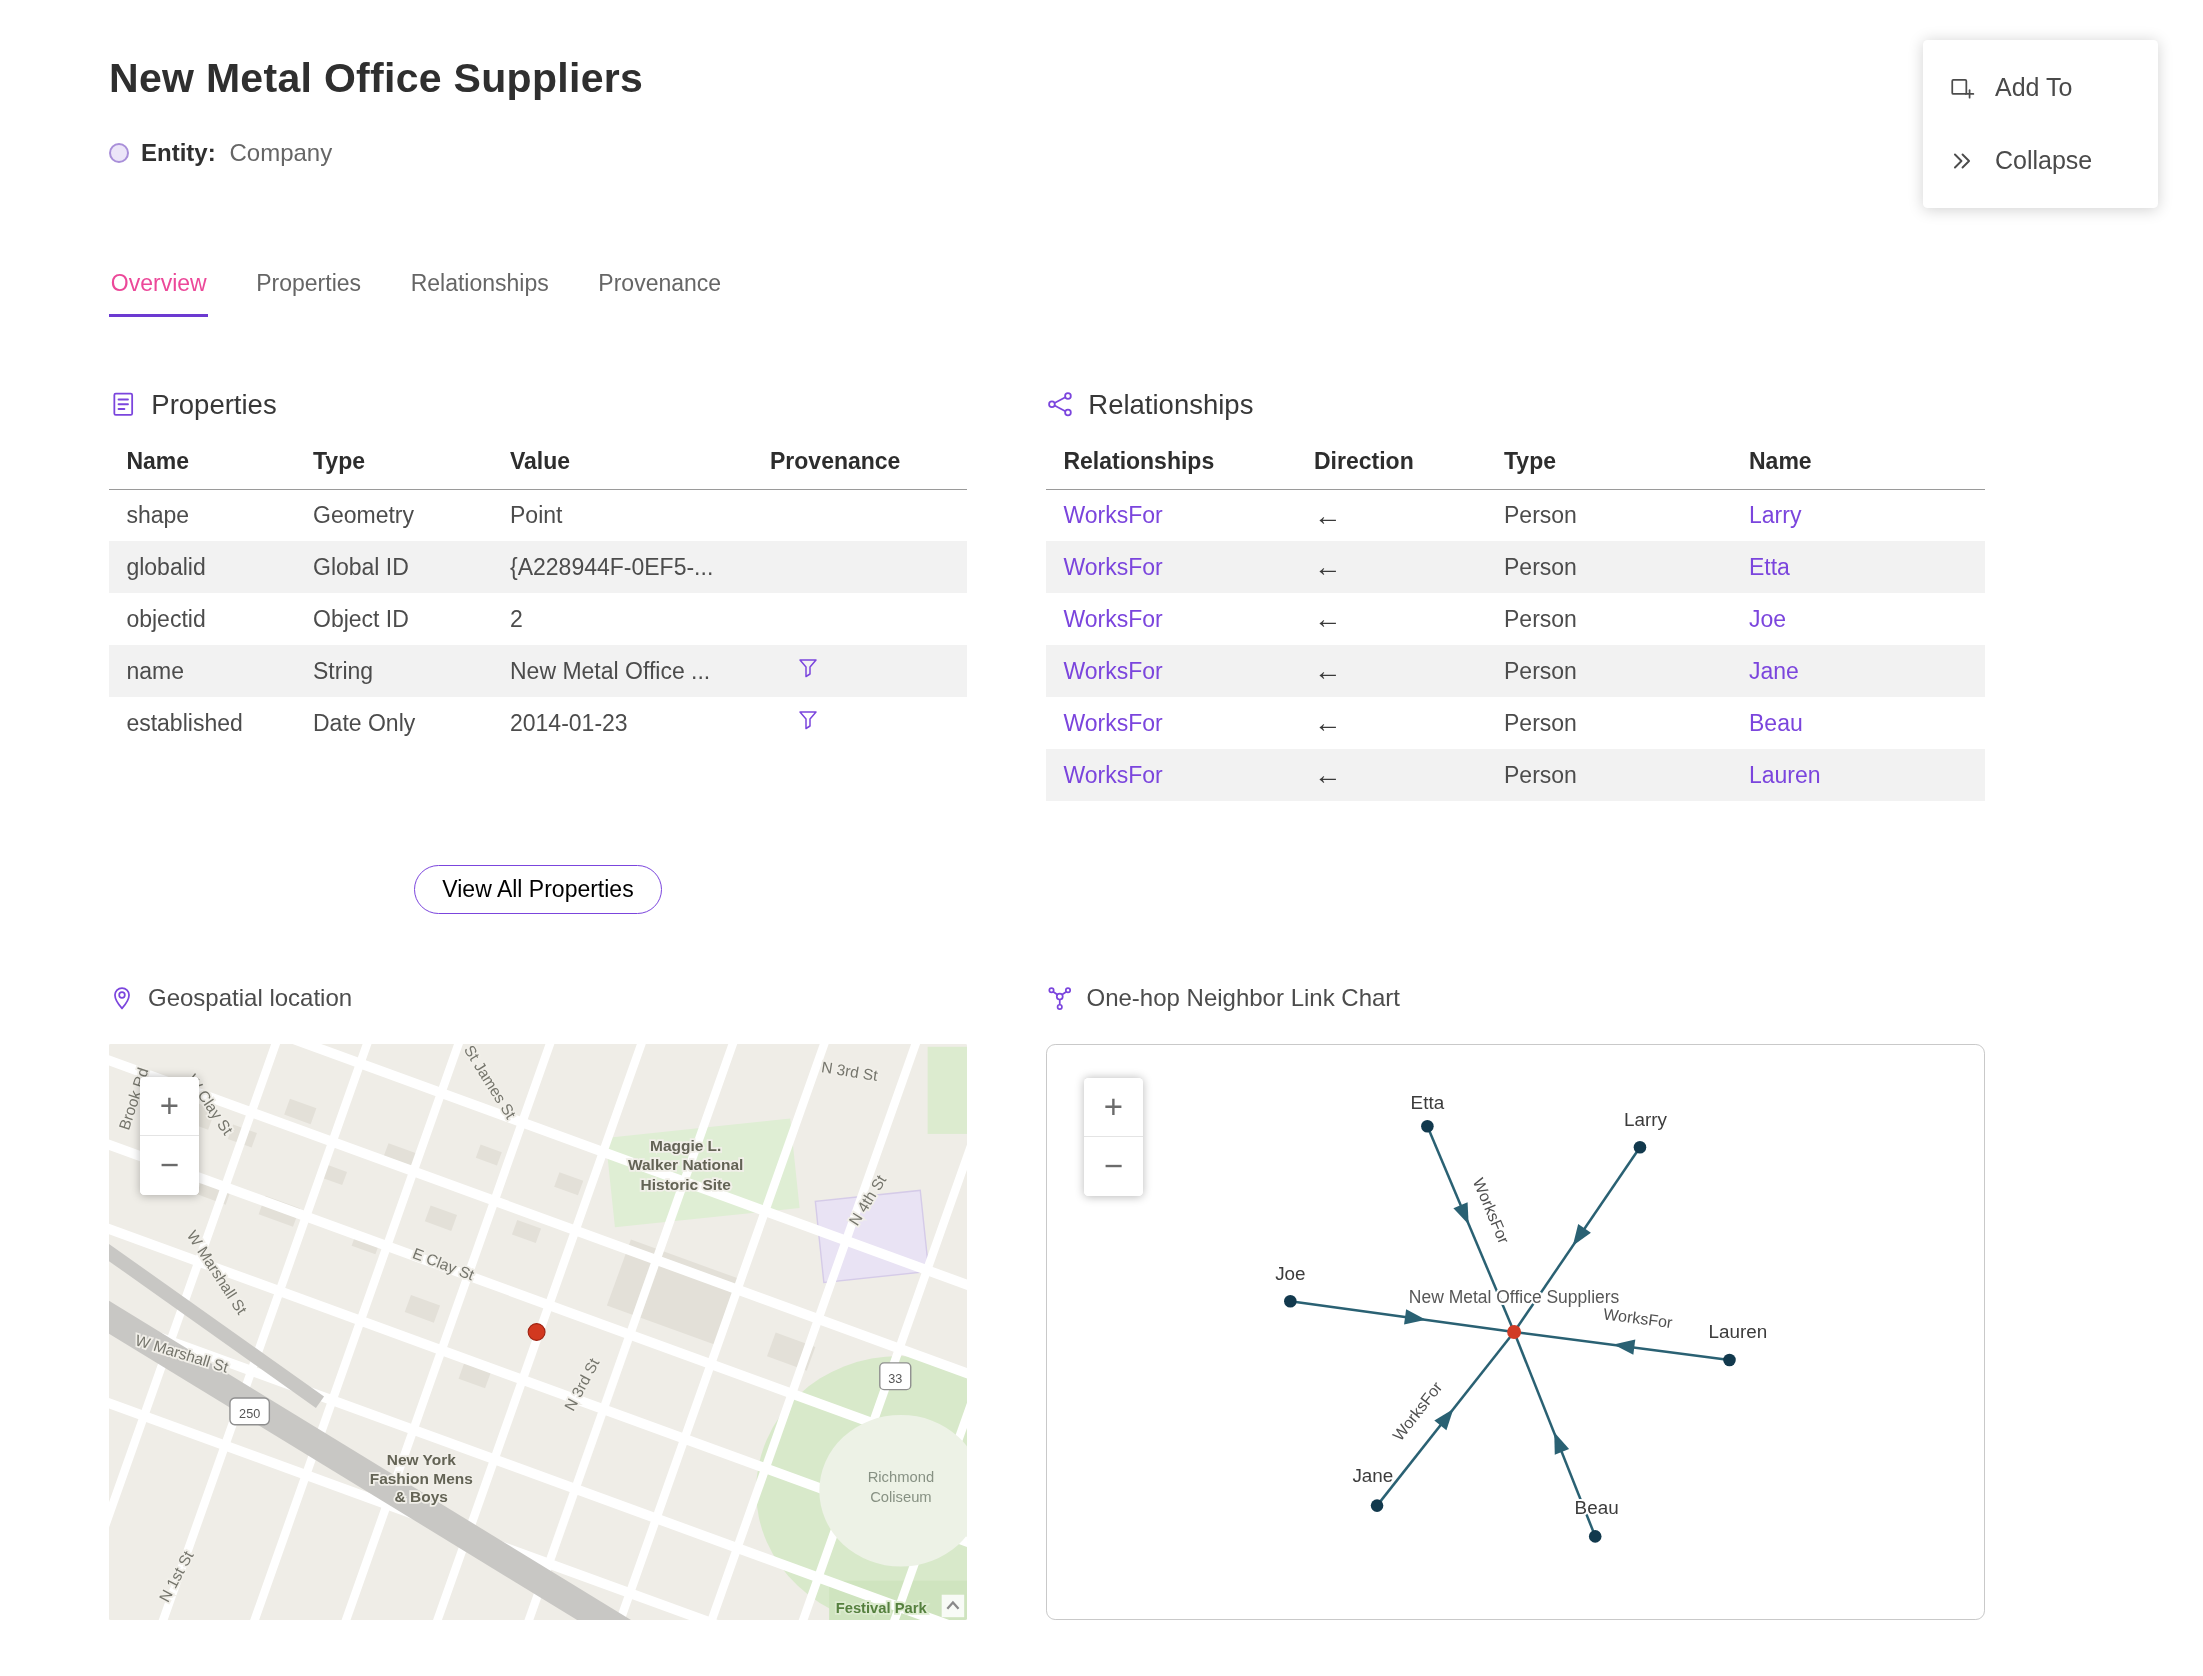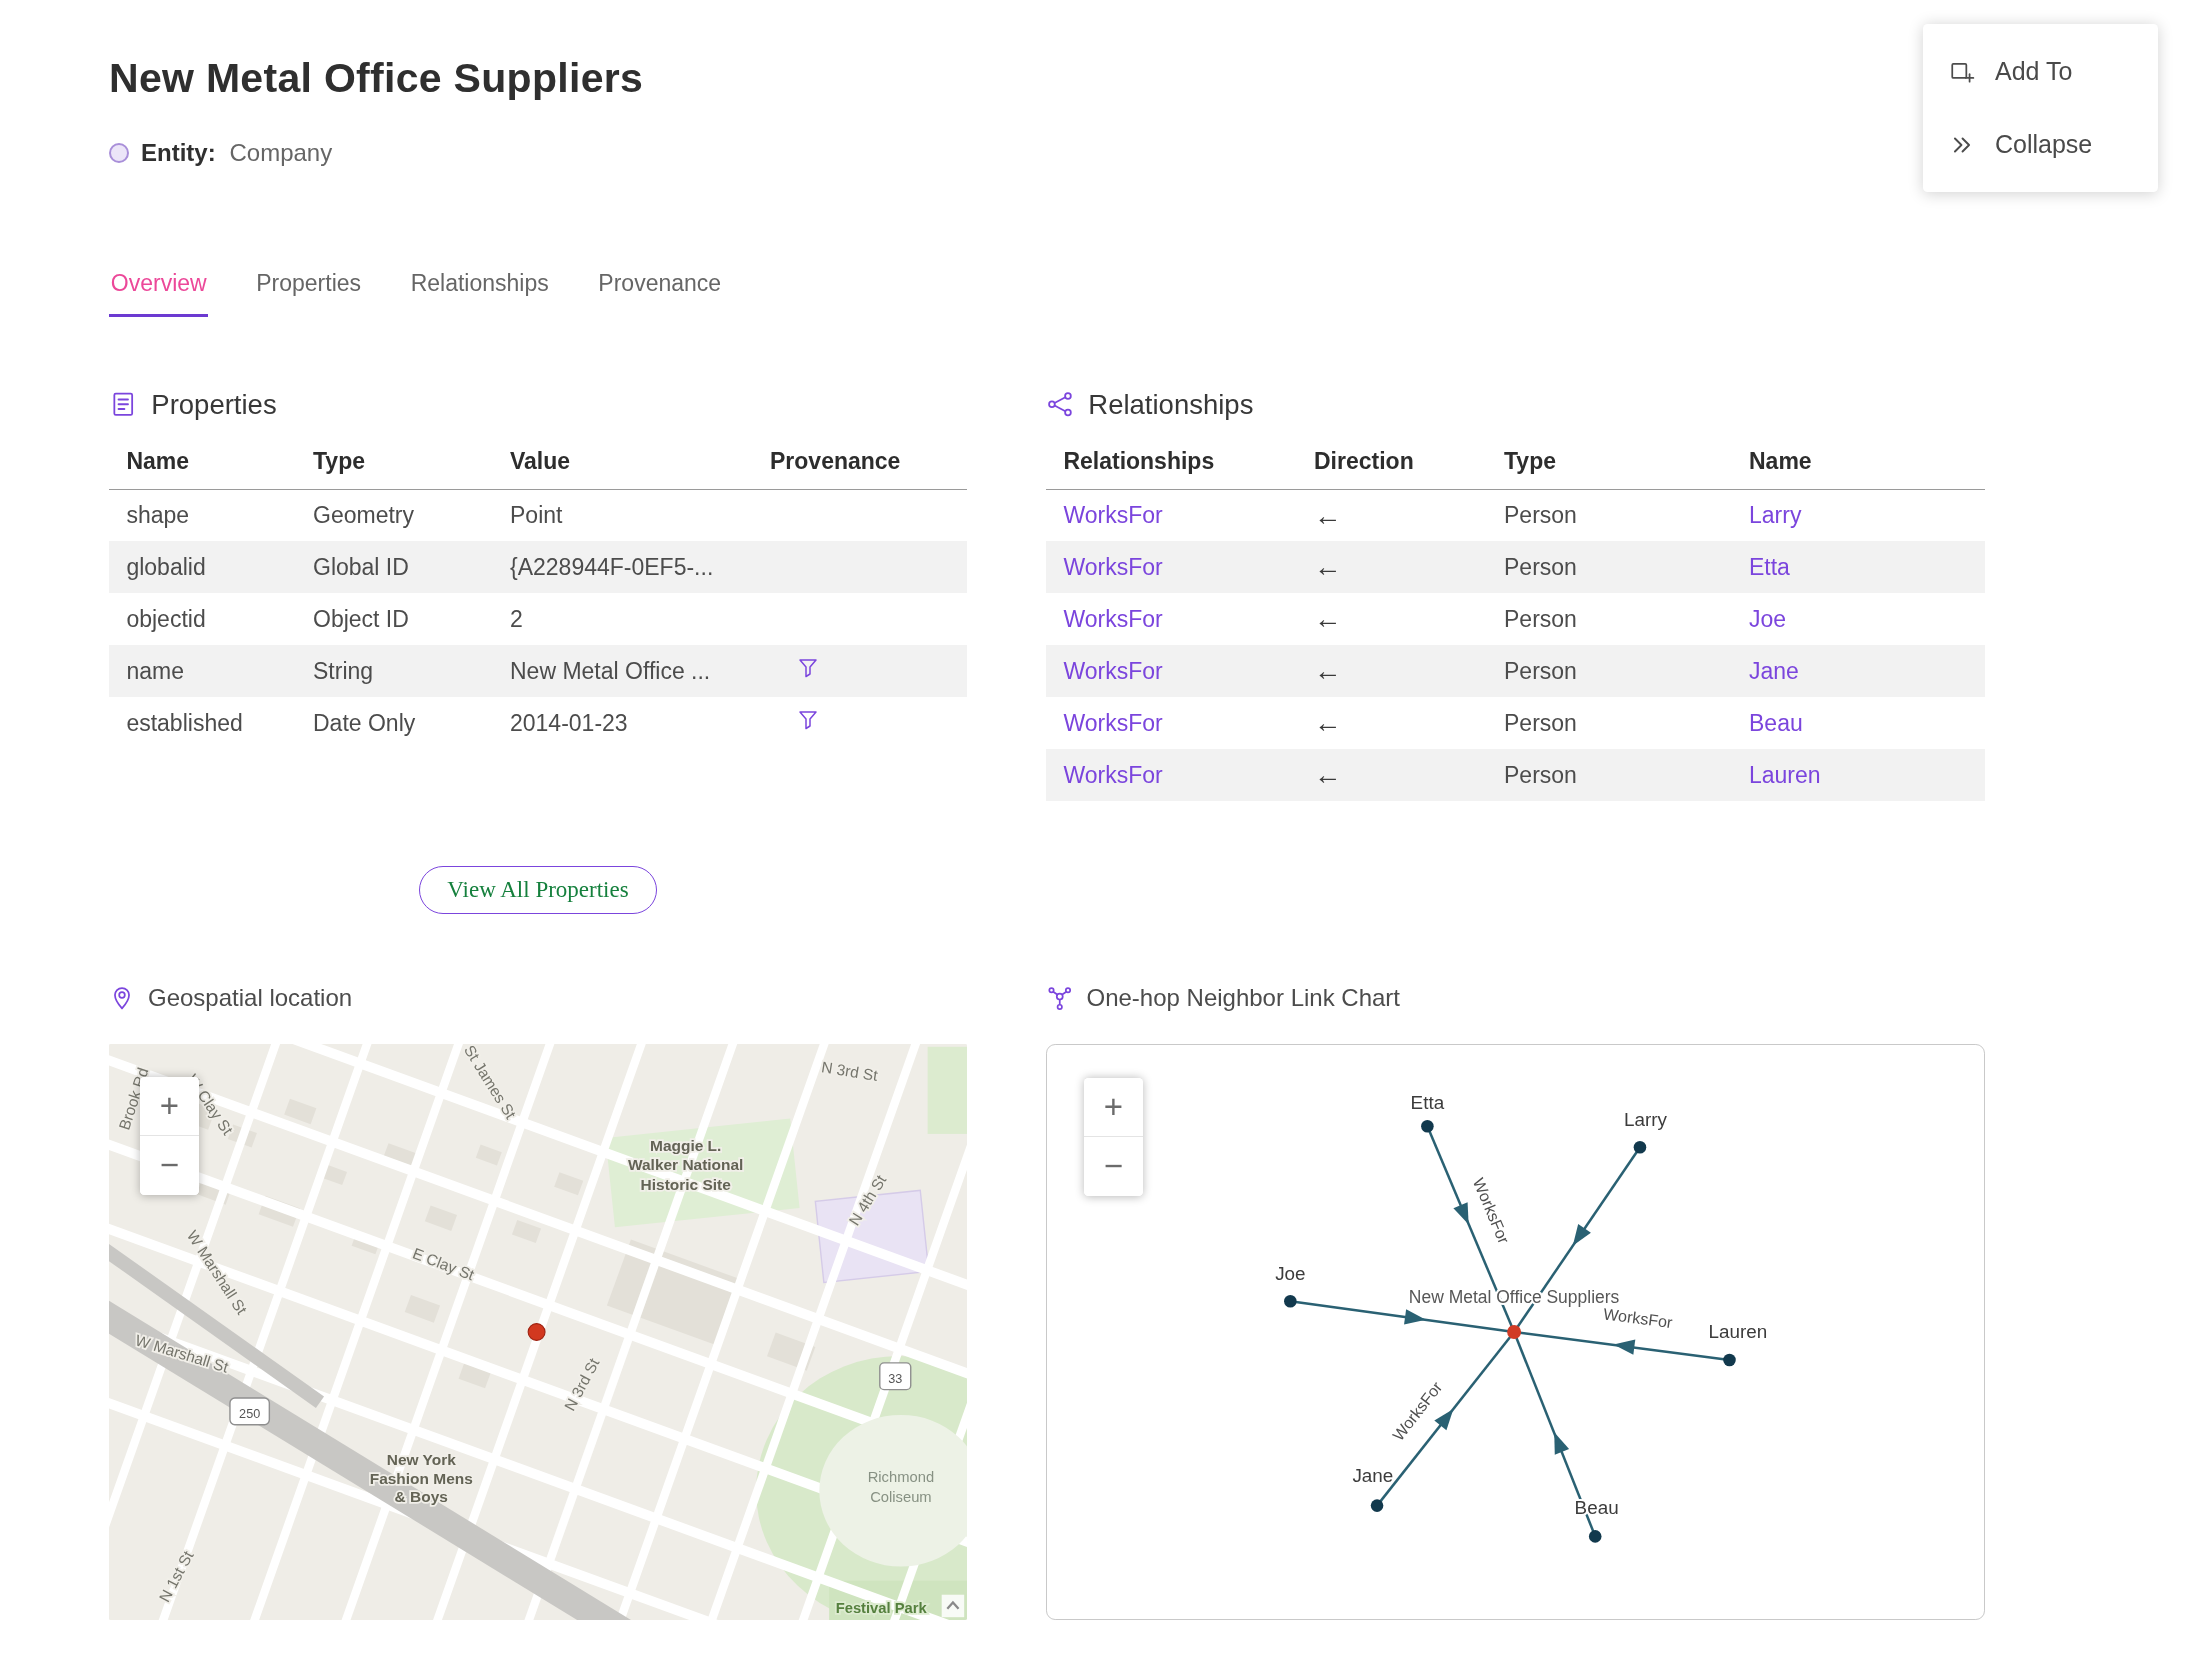--- a/index.html
+++ b/index.html
@@ -7,21 +7,21 @@
               font-family:"Liberation Sans", sans-serif; color:#333; }
   .page { padding:55px 0 0 109px; position:relative; }
 
   h1.title { font-size:41px; font-weight:700; color:#2f2f2f; letter-spacing:0.3px; }
 
   .entity-row { margin-top:37px; display:flex; align-items:center; gap:12px; }
   .entity-dot { width:20px; height:20px; border-radius:50%; border:2.8px solid #a98fd9; background:#ece5f8; display:inline-block; }
   .entity-label { font-size:24px; font-weight:700; color:#303030; }
   .entity-value { font-size:24px; color:#666; margin-left:1.8px; }
 
-  .actions-card { position:absolute; top:24px; right:46px; width:235px; background:#fff;
+  .actions-card { position:absolute; top:40px; right:46px; width:235px; background:#fff;
                   border-radius:4.6px; box-shadow:0 1.8px 14.7px rgba(0,0,0,.18); padding:11px 0; }
   .action-item { display:flex; align-items:center; gap:20px; padding:22px 26px; font-size:25px; color:#4a4a4a; cursor:pointer; }
 
   .tabs { margin-top:103px; display:flex; gap:46px; }
   .tab { font-size:23px; color:#666; padding:0 1.8px 16.5px 1.8px; cursor:pointer; border-bottom:3.7px solid transparent; }
   .tab.active { color:#ec4899; border-bottom-color:#6c3ad1; }
 
   .cols { display:flex; gap:79px; margin-left:109px; }
   .cols-top { margin-top:72px; min-height:529px; }
   .col-left { width:858px; display:flex; flex-direction:column; }
@@ -33,22 +33,22 @@
   table { border-collapse:collapse; margin-top:27.5px; width:100%; table-layout:fixed; }
   th { text-align:left; font-size:23px; font-weight:700; color:#2d2d2d; padding:0 0 13.8px 0; border-bottom:1.8px solid #9a9a9a; }
   td { height:52px; font-size:23px; color:#4c4c4c; vertical-align:middle; }
   th:first-child, td:first-child { padding-left:17.4px; }
   tbody tr:nth-child(even) td { background:#f2f2f2; }
   .plink { color:#7b45dd; cursor:pointer; }
   .dir { font-size:27.5px; color:#3a3a3a; }
   .prov-cell { padding-left:26px; }
 
   .view-all-wrap { margin-top:auto; text-align:center; padding-bottom:3.7px; }
-  .pill { display:inline-block; border:1.8px solid #7b45dd; color:#15803d; background:#fff;
-          border-radius:37px; font-size:23px; padding:10px 27.5px; cursor:pointer; font-family:Liberation Serif, serif; }
+  .pill { display:inline-block; border:1.8px solid #7b45dd; color:#000000; background:#fff;
+          border-radius:37px; font-size:23px; padding:10px 27.5px; cursor:pointer; font-family:Liberation Sans, sans-serif; }
 
   .cols-bottom { margin-top:66px; }
   .map-panel { width:858px; height:576px; position:relative; background:#efede7; overflow:hidden; border-radius:1.8px; }
   .chart-panel { width:939px; height:576px; position:relative; background:#fff; overflow:hidden;
                  border:0.9px solid #c9c9c9; border-radius:9.2px; }
   .map-panel svg.canvas, .chart-panel svg.canvas { display:block; width:100%; height:100%; }
 
   .zoomctl { position:absolute; width:59px; background:#fff; border-radius:4.6px;
              box-shadow:0 0.9px 9.2px rgba(0,0,0,.28); overflow:hidden; }
   .zoomctl.on-map { left:31px; top:33px; }

